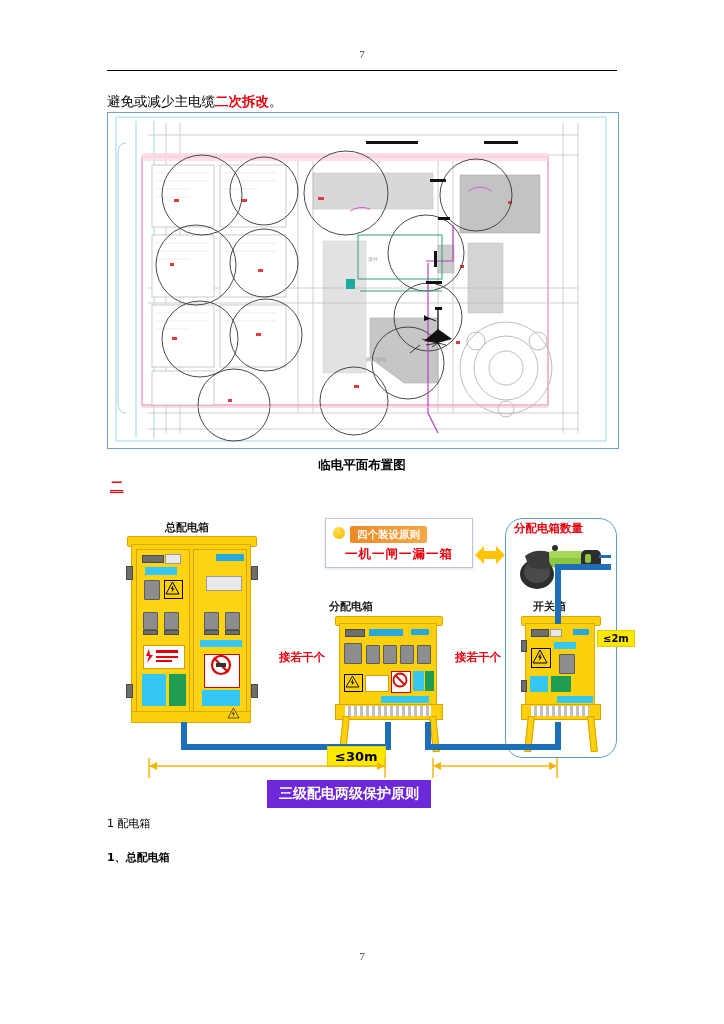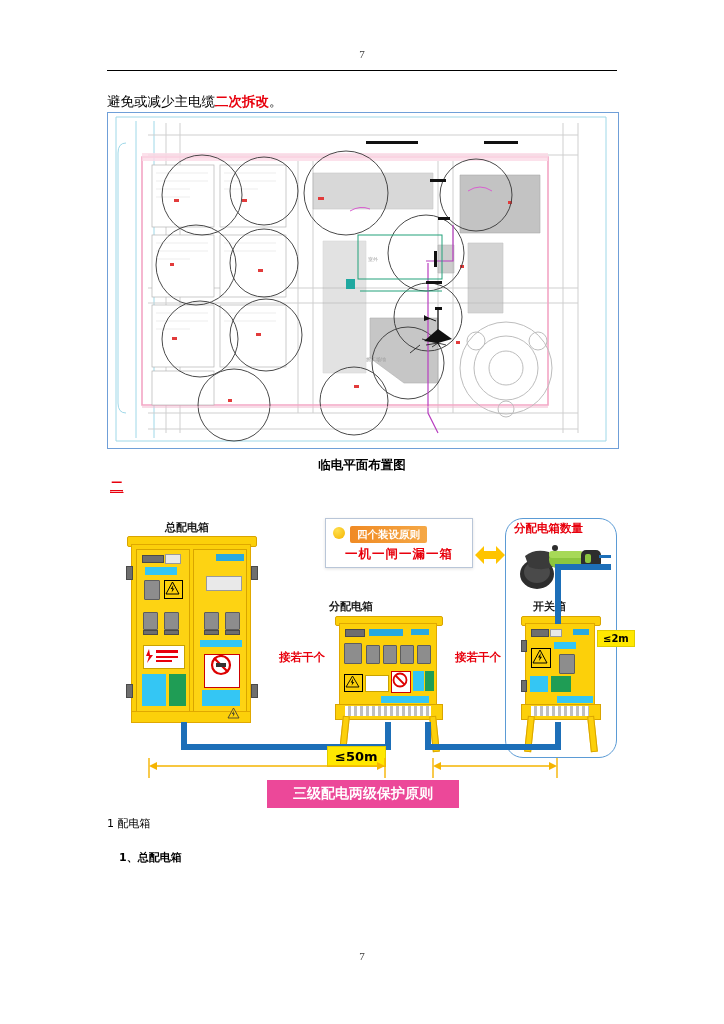--- a/index.html
+++ b/index.html
@@ -71,28 +71,28 @@
               color:#fff;font-size:10.5px;font-weight:bold;padding:1.5px 7px;
               border-radius:2px;font-family:"DejaVu Sans",sans-serif;white-space:nowrap;}
   .princ-dot{position:absolute;left:7px;top:8px;width:12px;height:12px;border-radius:50%;
              background:radial-gradient(circle at 35% 30%,#ffdf4d,#f5b400);}
   .princ-sub{position:absolute;left:0;top:27px;width:100%;text-align:center;color:#e8000d;
              font-size:12.5px;font-weight:bold;letter-spacing:1px;
              font-family:"DejaVu Sans",sans-serif;white-space:nowrap;}
 
   .rbox{position:absolute;border:1.4px solid #5b9bd5;border-radius:18px;background:transparent;}
 
-  .banner{position:absolute;background:#ec4899;color:#fff;font-weight:bold;
-          font-size:14px;padding:5px 26px;font-family:Liberation Mono, monospace;
+  .banner{position:absolute;background:#6d28d9;color:#fff;font-weight:bold;
+          font-size:14px;padding:5px 12px;font-family:Liberation Mono, monospace;
           white-space:nowrap;}
 
   
   .bt{position:absolute;font-family:"DejaVu Sans",sans-serif;font-size:11px;}
   .b1{left:107px;top:816px;}
-  .b2{left:107px;top:850px;font-weight:bold;margin-left:12px;}
+  .b2{left:107px;top:850px;font-weight:bold;}
   .para{position:absolute;left:107px;top:872px;width:516px;font-size:13px;
         line-height:21px;font-family:"DejaVu Sans",sans-serif;}
   .para .r{color:#e8000d;font-weight:bold;}
 
   .ftr{position:absolute;left:107px;top:950px;width:510px;text-align:center;
        font-size:11px;color:#3b3b3b;font-family:"Liberation Serif",serif;}
 </style>
 </head>
 <body>
 
@@ -410,21 +410,21 @@
 
     <div class="cable" style="left:74px;top:214px;width:6px;height:28px;"></div>
     <div class="cable" style="left:74px;top:236px;width:210px;height:6px;"></div>
     <div class="cable" style="left:278px;top:214px;width:6px;height:28px;"></div>
     <div class="cable" style="left:318px;top:214px;width:6px;height:28px;"></div>
     <div class="cable" style="left:318px;top:236px;width:136px;height:6px;"></div>
     <div class="cable" style="left:448px;top:214px;width:6px;height:28px;"></div>
     <div class="cable" style="left:448px;top:56px;width:6px;height:60px;"></div>
     <div class="cable" style="left:448px;top:56px;width:56px;height:6px;"></div>
 
-    <div class="badge m30" style="left:220px;top:238px;">≤50m</div>
+    <div class="badge m30" style="left:220px;top:238px;">≤30m</div>
     <div class="badge m3" style="left:490px;top:122px;">≤2m</div>
 
     <svg style="position:absolute;left:26px;top:248px;" width="462" height="24">
       <g stroke="#f5b400" stroke-width="1.4" fill="none">
         <path d="M16 2 L16 22"></path>
           <path d="M252 2 L252 22"></path>
         <path d="M300 2 L300 22"></path>
           <path d="M424 2 L424 22"></path>
         <path d="M18 10 L250 10"></path>
           <path d="M302 10 L422 10"></path>

